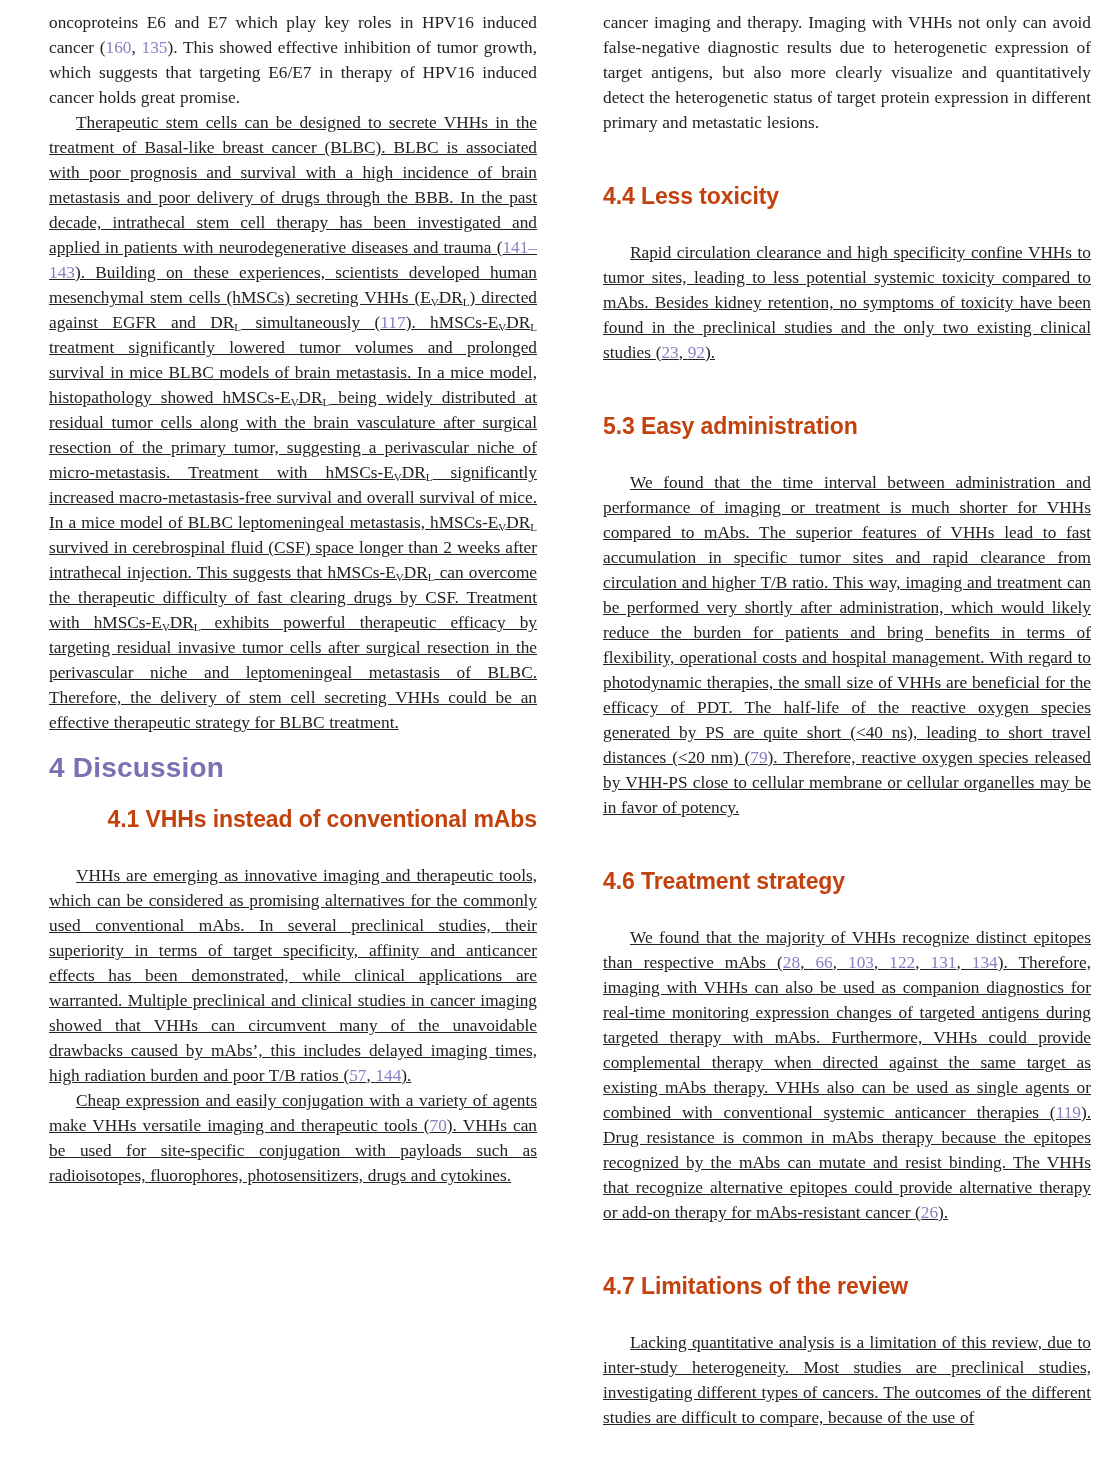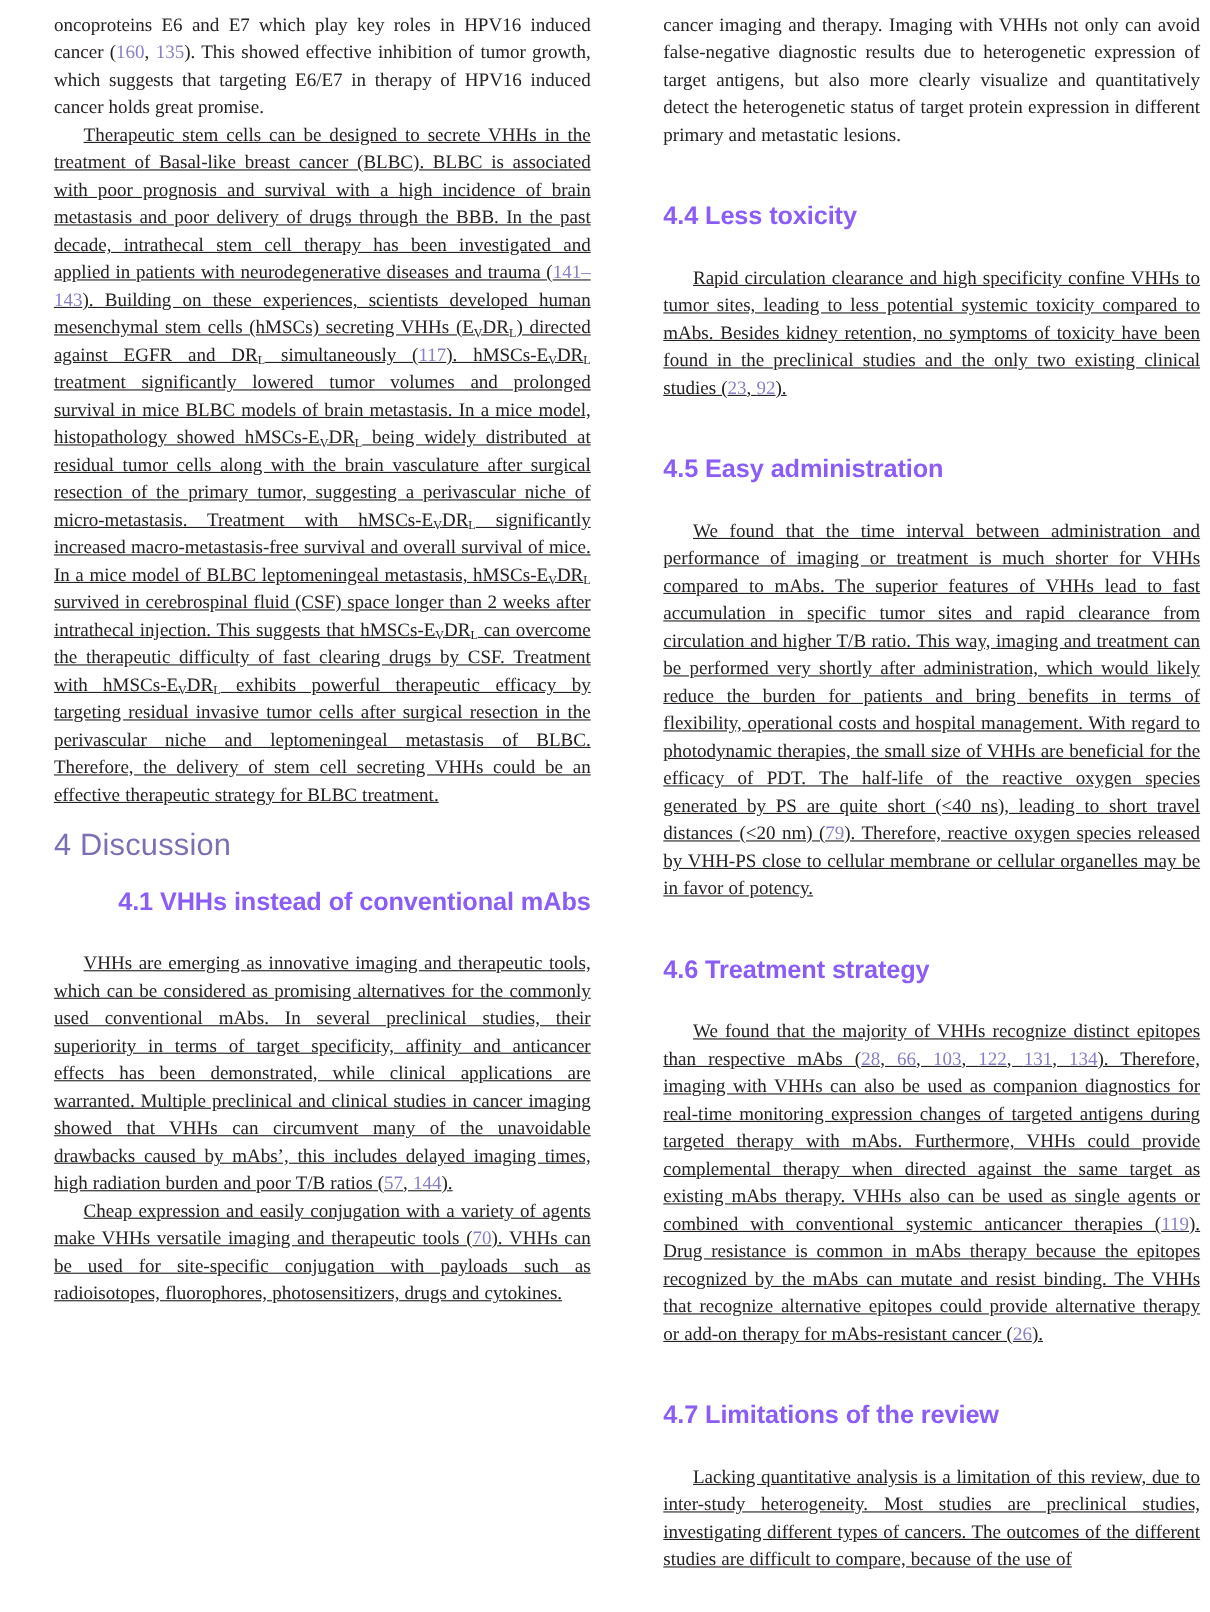--- a/index.html
+++ b/index.html
@@ -33,35 +33,35 @@
   .col-right { left: 587px; margin-left: 16px; }
 
   p.body-para {
     margin: 0;
     word-spacing: 0.02em;
   }
   p.body-para.indent { text-indent: 27px; text-decoration: underline; }
 
   h2.section-heading {
     font-family: "Liberation Sans", "DejaVu Sans", sans-serif;
-    font-weight: 400;
+    font-weight: 700;
     font-size: 28px;
     line-height: 33px;
     letter-spacing: 0.2px;
     color: #7e6eb4;
     margin: 16px 0 0 0;
     text-align: left;
   }
   h3.subsection-heading {
     font-family: "Liberation Sans", "DejaVu Sans", sans-serif;
     font-weight: 700;
     font-size: 23px;
     line-height: 27px;
     letter-spacing: -0.1px;
-    color: #8b5cf6;
+    color: #c2410c;
     margin: 48px 0 30px 0;
     text-align: left;
   }
   h2.section-heading + h3.subsection-heading { margin-top: 22px; text-align: right; }
 
   .cite {
     color: #8a7ec4;
     cursor: pointer;
   }
   sub.subscript {
@@ -79,20 +79,20 @@
       <p class="body-para indent">Therapeutic stem cells can be designed to secrete VHHs in the treatment of Basal-like breast cancer (BLBC). BLBC is associated with poor prognosis and survival with a high incidence of brain metastasis and poor delivery of drugs through the BBB. In the past decade, intrathecal stem cell therapy has been investigated and applied in patients with neurodegenerative diseases and trauma (<span class="cite">141–143</span>). Building on these experiences, scientists developed human mesenchymal stem cells (hMSCs) secreting VHHs (E<sub class="subscript">V</sub>DR<sub class="subscript">L</sub>) directed against EGFR and DR<sub class="subscript">L</sub> simultaneously (<span class="cite">117</span>). hMSCs-E<sub class="subscript">V</sub>DR<sub class="subscript">L</sub> treatment significantly lowered tumor volumes and prolonged survival in mice BLBC models of brain metastasis. In a mice model, histopathology showed hMSCs-E<sub class="subscript">V</sub>DR<sub class="subscript">L</sub> being widely distributed at residual tumor cells along with the brain vasculature after surgical resection of the primary tumor, suggesting a perivascular niche of micro-metastasis. Treatment with hMSCs-E<sub class="subscript">V</sub>DR<sub class="subscript">L</sub> significantly increased macro-metastasis-free survival and overall survival of mice. In a mice model of BLBC leptomeningeal metastasis, hMSCs-E<sub class="subscript">V</sub>DR<sub class="subscript">L</sub> survived in cerebrospinal fluid (CSF) space longer than 2 weeks after intrathecal injection. This suggests that hMSCs-E<sub class="subscript">V</sub>DR<sub class="subscript">L</sub> can overcome the therapeutic difficulty of fast clearing drugs by CSF. Treatment with hMSCs-E<sub class="subscript">V</sub>DR<sub class="subscript">L</sub> exhibits powerful therapeutic efficacy by targeting residual invasive tumor cells after surgical resection in the perivascular niche and leptomeningeal metastasis of BLBC. Therefore, the delivery of stem cell secreting VHHs could be an effective therapeutic strategy for BLBC treatment.</p>
       <h2 class="section-heading">4 Discussion</h2>
       <h3 class="subsection-heading">4.1 VHHs instead of conventional mAbs</h3>
       <p class="body-para indent">VHHs are emerging as innovative imaging and therapeutic tools, which can be considered as promising alternatives for the commonly used conventional mAbs. In several preclinical studies, their superiority in terms of target specificity, affinity and anticancer effects has been demonstrated, while clinical applications are warranted. Multiple preclinical and clinical studies in cancer imaging showed that VHHs can circumvent many of the unavoidable drawbacks caused by mAbs’, this includes delayed imaging times, high radiation burden and poor T/B ratios (<span class="cite">57</span>, <span class="cite">144</span>).</p>
       <p class="body-para indent">Cheap expression and easily conjugation with a variety of agents make VHHs versatile imaging and therapeutic tools (<span class="cite">70</span>). VHHs can be used for site-specific conjugation with payloads such as radioisotopes, fluorophores, photosensitizers, drugs and cytokines.</p>
     </div>
   <div class="col col-right">
       <p class="body-para">cancer imaging and therapy. Imaging with VHHs not only can avoid false-negative diagnostic results due to heterogenetic expression of target antigens, but also more clearly visualize and quantitatively detect the heterogenetic status of target protein expression in different primary and metastatic lesions.</p>
       <h3 class="subsection-heading">4.4 Less toxicity</h3>
       <p class="body-para indent">Rapid circulation clearance and high specificity confine VHHs to tumor sites, leading to less potential systemic toxicity compared to mAbs. Besides kidney retention, no symptoms of toxicity have been found in the preclinical studies and the only two existing clinical studies (<span class="cite">23</span>, <span class="cite">92</span>).</p>
-      <h3 class="subsection-heading">4.5 Easy administration</h3>
+      <h3 class="subsection-heading">5.3 Easy administration</h3>
       <p class="body-para indent">We found that the time interval between administration and performance of imaging or treatment is much shorter for VHHs compared to mAbs. The superior features of VHHs lead to fast accumulation in specific tumor sites and rapid clearance from circulation and higher T/B ratio. This way, imaging and treatment can be performed very shortly after administration, which would likely reduce the burden for patients and bring benefits in terms of flexibility, operational costs and hospital management. With regard to photodynamic therapies, the small size of VHHs are beneficial for the efficacy of PDT. The half-life of the reactive oxygen species generated by PS are quite short (&lt;40 ns), leading to short travel distances (&lt;20 nm) (<span class="cite">79</span>). Therefore, reactive oxygen species released by VHH-PS close to cellular membrane or cellular organelles may be in favor of potency.</p>
       <h3 class="subsection-heading">4.6 Treatment strategy</h3>
       <p class="body-para indent">We found that the majority of VHHs recognize distinct epitopes than respective mAbs (<span class="cite">28</span>, <span class="cite">66</span>, <span class="cite">103</span>, <span class="cite">122</span>, <span class="cite">131</span>, <span class="cite">134</span>). Therefore, imaging with VHHs can also be used as companion diagnostics for real-time monitoring expression changes of targeted antigens during targeted therapy with mAbs. Furthermore, VHHs could provide complemental therapy when directed against the same target as existing mAbs therapy. VHHs also can be used as single agents or combined with conventional systemic anticancer therapies (<span class="cite">119</span>). Drug resistance is common in mAbs therapy because the epitopes recognized by the mAbs can mutate and resist binding. The VHHs that recognize alternative epitopes could provide alternative therapy or add-on therapy for mAbs-resistant cancer (<span class="cite">26</span>).</p>
       <h3 class="subsection-heading">4.7 Limitations of the review</h3>
       <p class="body-para indent">Lacking quantitative analysis is a limitation of this review, due to inter-study heterogeneity. Most studies are preclinical studies, investigating different types of cancers. The outcomes of the different studies are difficult to compare, because of the use of</p>
     </div>
 </div>
 
 </body></html>

